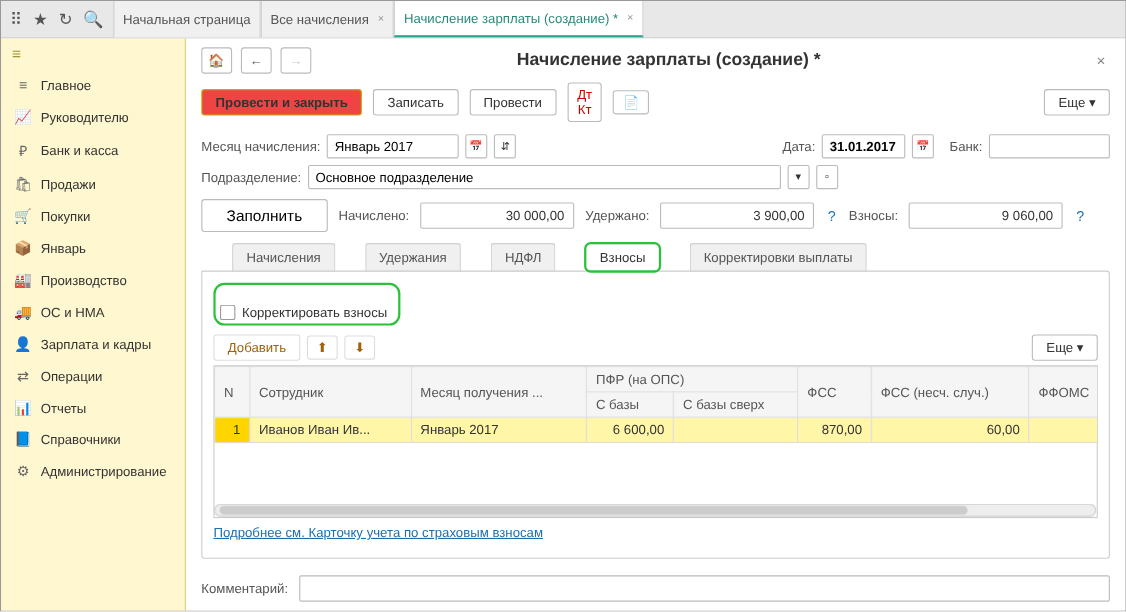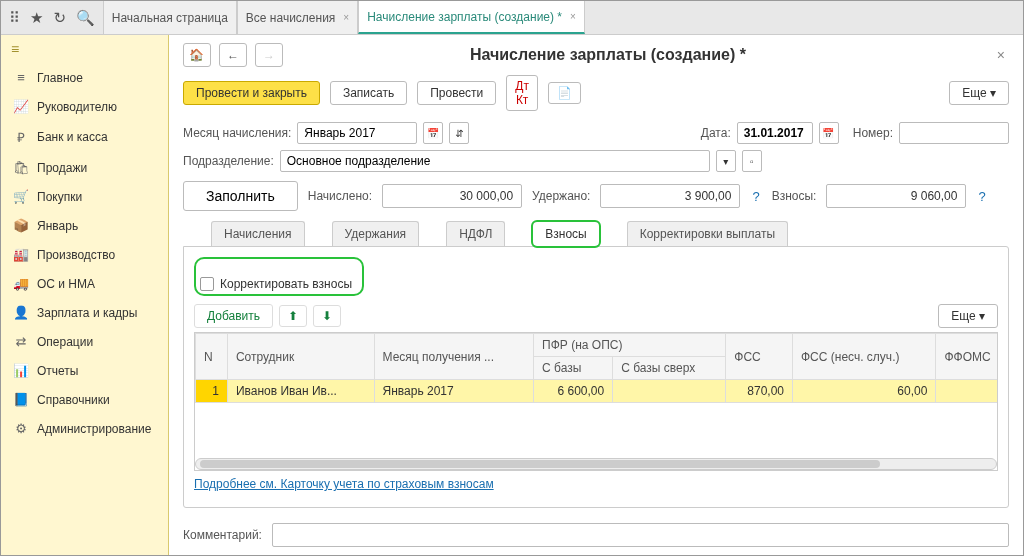--- a/index.html
+++ b/index.html
@@ -25,21 +25,21 @@
   
   .main { flex: 1; display: flex; flex-direction: column; background: #fff; min-width: 0; }
   .titlebar { display: flex; align-items: center; padding: 8px 14px 6px; gap: 8px; }
   .btn-icon { border: 1px solid #bbb; background: #fff; border-radius: 3px; width: 28px; height: 24px; display: inline-flex; align-items: center; justify-content: center; font-size: 12px; color: #555; cursor: pointer; }
   .btn-icon.disabled { color: #ccc; }
   .title { flex: 1; text-align: center; font-weight: bold; font-size: 16px; margin-left: -60px; }
   .close-x { font-size: 14px; color: #888; cursor: pointer; padding: 0 4px; }
 
   .toolbar2 { display: flex; align-items: center; gap: 10px; padding: 2px 14px 8px; }
   .btn { border: 1px solid #bbb; background: #fff; border-radius: 3px; padding: 4px 12px; cursor: pointer; font-size: 12px; color: #333; }
-  .btn.primary { background: #fde047; border-color: #c9a900; font-weight: normal; }
+  .btn.primary { background: #ef4444; border-color: #c9a900; font-weight: bold; }
   .btn.small { padding: 3px 8px; }
   .spacer { flex: 1; }
 
   .form-row { display: flex; align-items: center; gap: 6px; padding: 3px 14px; }
   .lbl { color: #555; font-size: 12px; }
   .input { border: 1px solid #bbb; border-radius: 2px; padding: 2px 6px; height: 22px; background: #fff; font-size: 12px; }
   .input.date { width: 76px; font-weight: bold; }
   .input.wide { flex: 1; }
   .icon-btn-sm { border: 1px solid #bbb; background: #fff; width: 20px; height: 22px; display: inline-flex; align-items: center; justify-content: center; font-size: 10px; cursor: pointer; border-radius: 2px; }
   .link-q { color: #1a6fb0; cursor: pointer; padding: 0 2px; font-size: 13px; }
@@ -51,21 +51,21 @@
   .tabs2 { display: flex; padding: 0 14px; margin-top: 4px; }
   .tab2 { border: 1px solid #ccc; border-bottom: none; padding: 5px 12px; background: #f0f0f0; color: #555; cursor: pointer; margin-right: -1px; border-radius: 3px 3px 0 0; font-size: 12px; margin-left: 28px; }
   .tab2.active { background: #fff; color: #333; border-bottom: 1px solid #22c55e; position: relative; z-index: 2; }
   .tab2.hl { outline: 2px solid #29c23a; outline-offset: -1px; border-radius: 5px; }
 
   .tab-content { border: 1px solid #ccc; margin: 0 14px 8px; padding: 10px; border-radius: 0 3px 3px 3px; position: relative; top: -1px; }
   .check-row { display: flex; align-items: center; gap: 6px; border: 2px solid #29c23a; border-radius: 10px; padding: 18px 10px 3px 4px; width: fit-content; }
   .chk { width: 14px; height: 14px; border: 1px solid #999; border-radius: 2px; background: #fff; }
 
   .inner-toolbar { display: flex; align-items: center; gap: 6px; margin: 8px 0 4px; }
-  .btn.dim { color: #15803d; border-color: #ddd; }
+  .btn.dim { color: #a16207; border-color: #ddd; }
 
   .grid-wrap { border: 1px solid #ccc; overflow: auto; }
   table.grid { border-collapse: collapse; width: 100%; min-width: 820px; }
   table.grid th, table.grid td { border: 1px solid #ddd; padding: 4px 8px; font-size: 12px; text-align: left; white-space: nowrap; }
   table.grid th { background: #f5f5f5; color: #555; font-weight: normal; }
   tr.data-row { background: #fff6a8; }
   tr.data-row td.num { text-align: right; }
   tr.data-row td.sel { background: #ffd500; text-align: right; }
   .hscroll { height: 12px; background: #eee; margin-top: 55px; border: 1px solid #ccc; border-radius: 6px; position: relative; }
   .hscroll .thumb { position: absolute; left: 4px; top: 1px; height: 8px; width: 85%; background: #ccc; border-radius: 4px; }
@@ -181,21 +181,21 @@
 
       <div class="form-row">
         <span class="lbl">Месяц начисления:</span>
         <input class="input" style="width: 120px;" value="Январь 2017">
         <span class="icon-btn-sm">📅</span>
         <span class="icon-btn-sm">⇵</span>
         <div class="spacer"></div>
         <span class="lbl">Дата:</span>
         <input class="input date" value="31.01.2017" style="">
         <span class="icon-btn-sm">📅</span>
-        <span class="lbl" style="margin-left:8px">Номер:</span>
+        <span class="lbl" style="margin-left:8px">Банк:</span>
         <input class="input" style="width: 110px;" value="">
       </div>
 
       <div class="form-row">
         <span class="lbl">Подразделение:</span>
         <input class="input wide" style="max-width: 430px;" value="Основное подразделение">
         <span class="icon-btn-sm">▾</span>
         <span class="icon-btn-sm">▫</span>
       </div>
 

